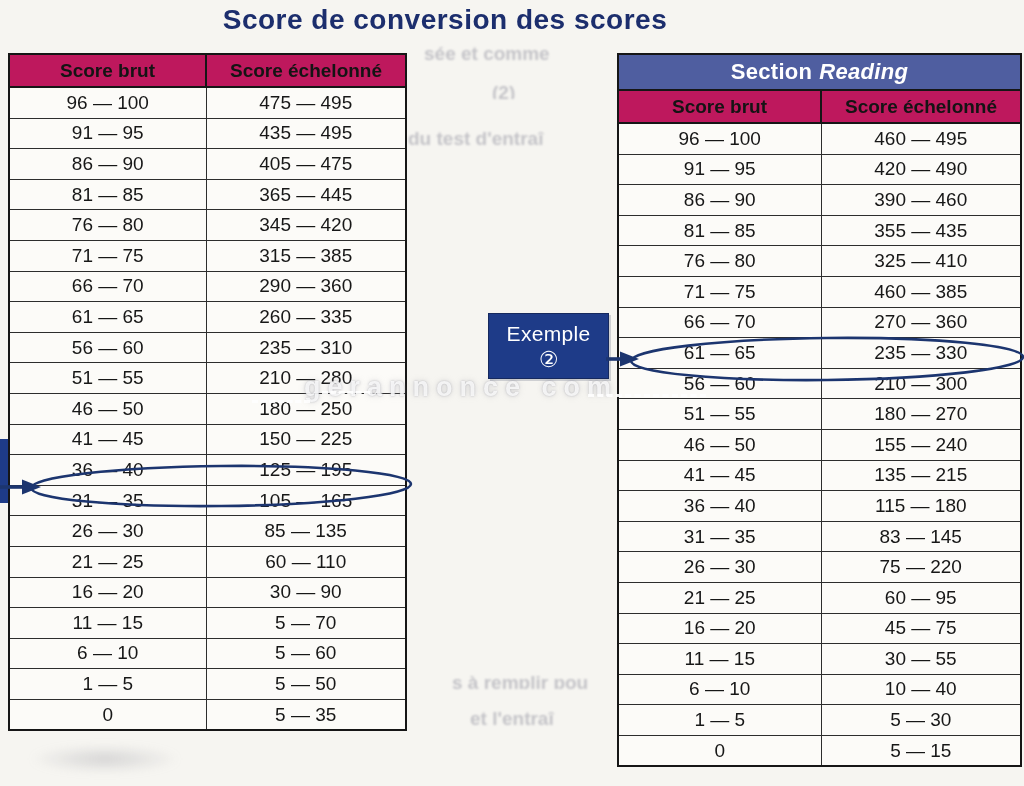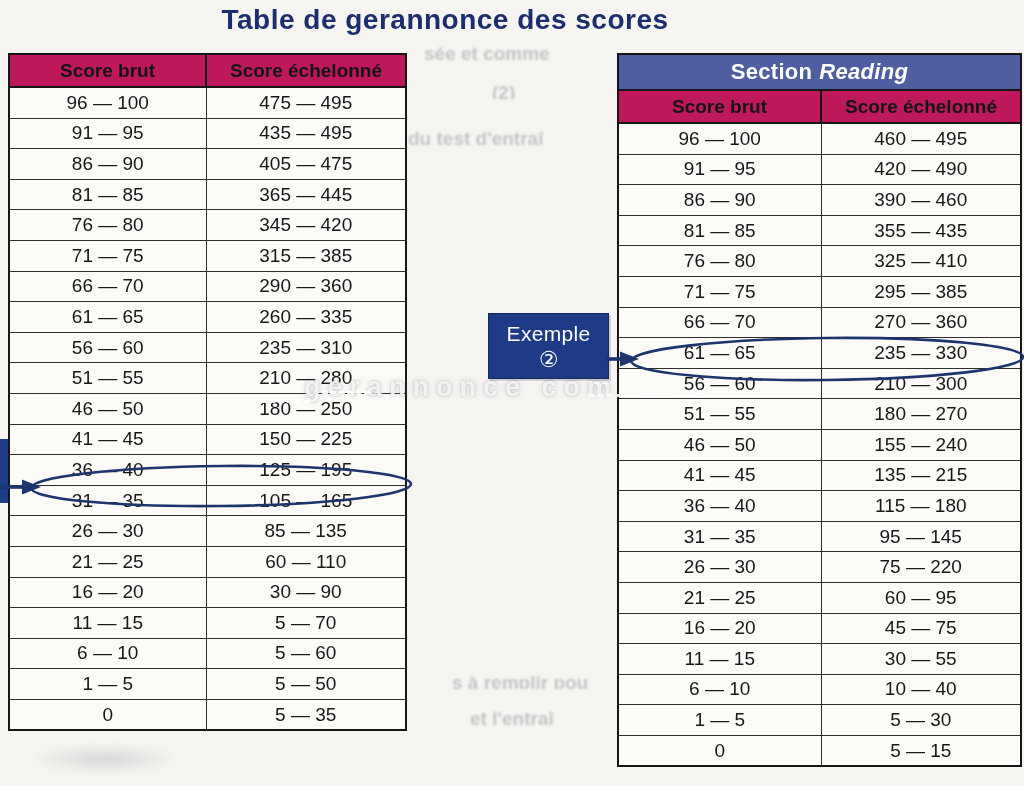--- a/index.html
+++ b/index.html
@@ -58,21 +58,21 @@
   }
   .crease{position:absolute;border-top:3px dashed #ffffff;opacity:.9;}
   .smudge{
     position:absolute;border-radius:50%;filter:blur(4px);
     background:radial-gradient(closest-side,rgba(150,150,158,.35),rgba(150,150,158,0));
   }
 </style>
 </head>
 <body>
 
-<div class="page-title">Table de gerannonce des scores</div>
+<div class="page-title">Score de conversion des scores</div>
 
 <div class="bleed" style="left:424px;top:43px;width:190px;">sée et comme</div>
 <div class="bleed" style="left:492px;top:82px;width:120px;">(2)</div>
 <div class="bleed" style="left:408px;top:128px;width:205px;">du test d'entraî</div>
 <div class="bleed" style="left:452px;top:672px;width:163px;">s à remplir pou</div>
 <div class="bleed" style="left:470px;top:708px;width:145px;">et l'entraî</div>
 <div class="smudge" style="left:30px;top:745px;width:150px;height:28px;"></div>
 <div class="smudge" style="left:140px;top:655px;width:80px;height:20px;"></div>
 
 <table class="score-table" id="tbl-listening">
@@ -206,21 +206,21 @@
       <tr>
         <td>81 — 85</td>
         <td>355 — 435</td>
       </tr>
       <tr>
         <td>76 — 80</td>
         <td>325 — 410</td>
       </tr>
       <tr>
         <td>71 — 75</td>
-        <td>295 — 385</td>
+        <td>460 — 385</td>
       </tr>
       <tr>
         <td>66 — 70</td>
         <td>270 — 360</td>
       </tr>
       <tr>
         <td>61 — 65</td>
         <td>235 — 330</td>
       </tr>
       <tr>
@@ -238,21 +238,21 @@
       <tr>
         <td>41 — 45</td>
         <td>135 — 215</td>
       </tr>
       <tr>
         <td>36 — 40</td>
         <td>115 — 180</td>
       </tr>
       <tr>
         <td>31 — 35</td>
-        <td>95 — 145</td>
+        <td>83 — 145</td>
       </tr>
       <tr>
         <td>26 — 30</td>
         <td>75 — 220</td>
       </tr>
       <tr>
         <td>21 — 25</td>
         <td>60 — 95</td>
       </tr>
       <tr>

